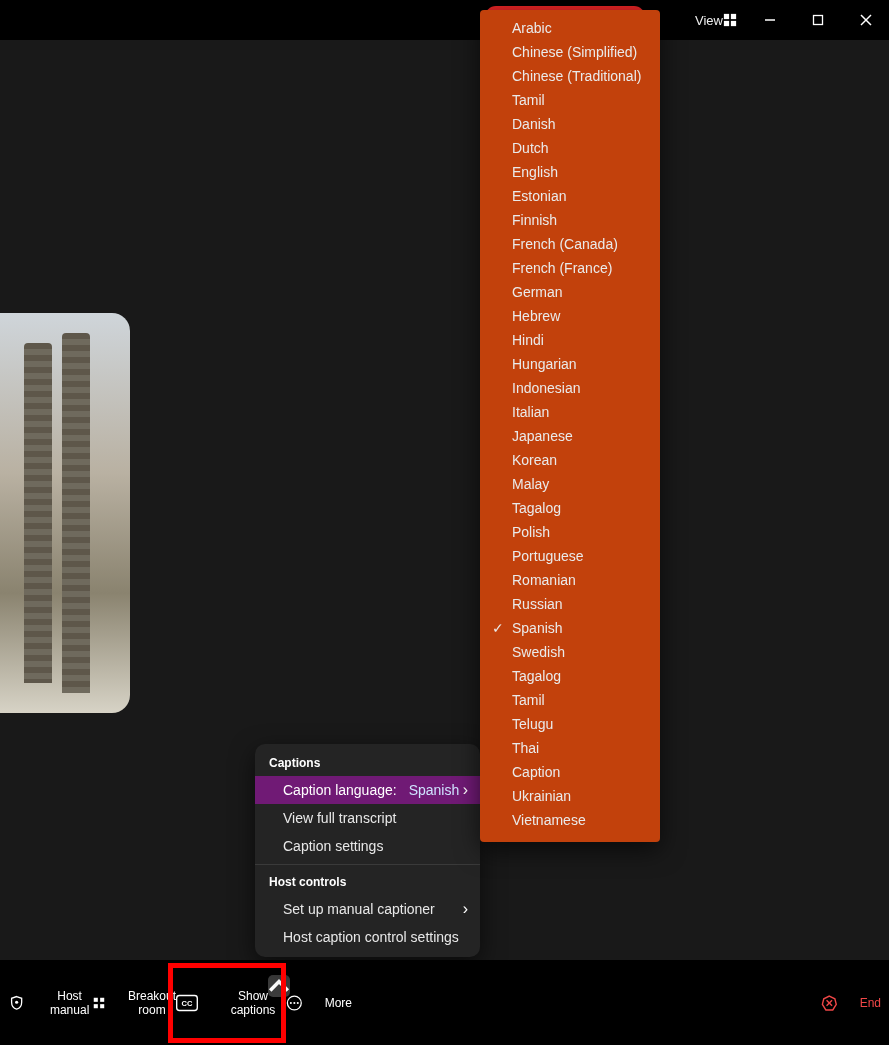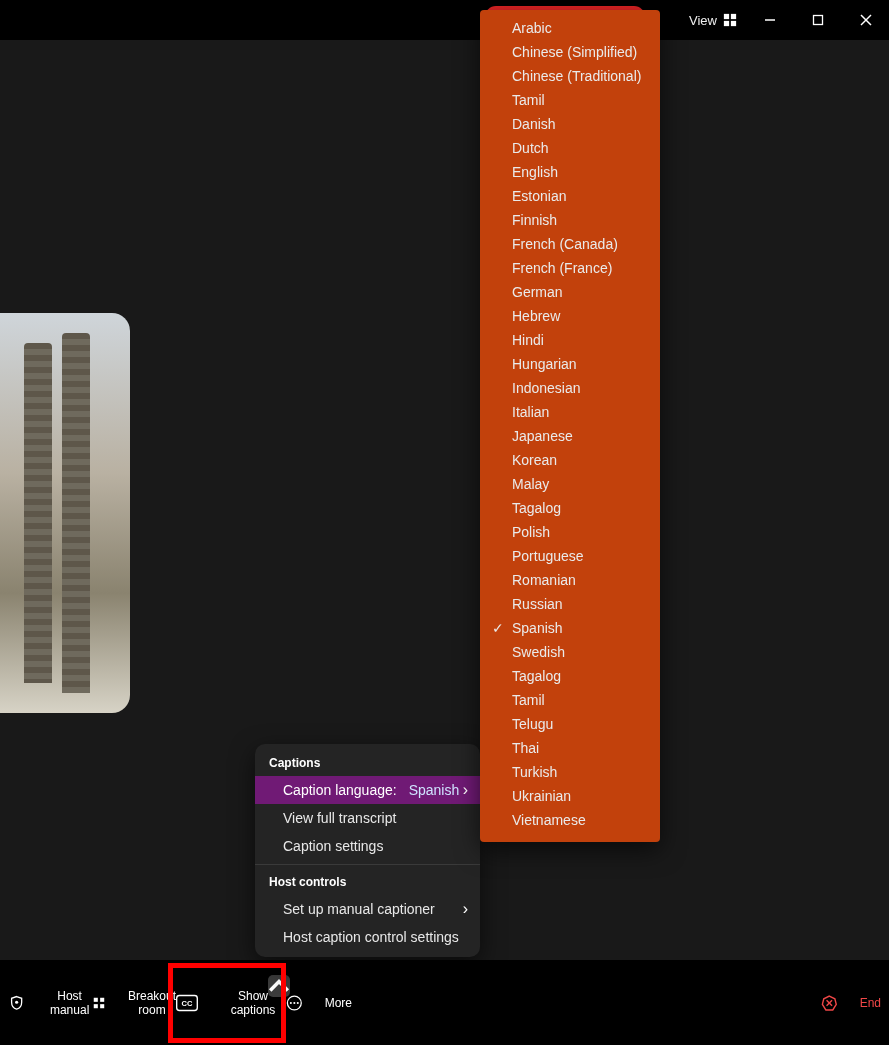--- a/index.html
+++ b/index.html
@@ -35,21 +35,20 @@
     }
     .green-shield {
       position: absolute;
       left: 492px;
       top: 10px;
       width: 18px; height: 18px;
     }
     .view-btn {
       display: flex;
       align-items: center;
-      gap: 6px;
       font-size: 13px;
       color: #eee;
       cursor: pointer;
     }
     .winctl {
       width: 14px; height: 14px;
       display: inline-flex;
       align-items: center;
       justify-content: center;
       cursor: pointer;
@@ -267,21 +266,21 @@
     <div class="lang">Polish</div>
     <div class="lang">Portuguese</div>
     <div class="lang">Romanian</div>
     <div class="lang">Russian</div>
     <div class="lang checked">Spanish</div>
     <div class="lang">Swedish</div>
     <div class="lang">Tagalog</div>
     <div class="lang">Tamil</div>
     <div class="lang">Telugu</div>
     <div class="lang">Thai</div>
-    <div class="lang">Turkish</div>
+    <div class="lang">Caption</div>
     <div class="lang">Ukrainian</div>
     <div class="lang">Vietnamese</div>
   </div>
 
 <div class="popup">
   <div class="section-title">Captions</div>
   <div class="item selected has-chevron">
     <span>Caption language:</span>
     <span class="val">Spanish</span>
   </div>

